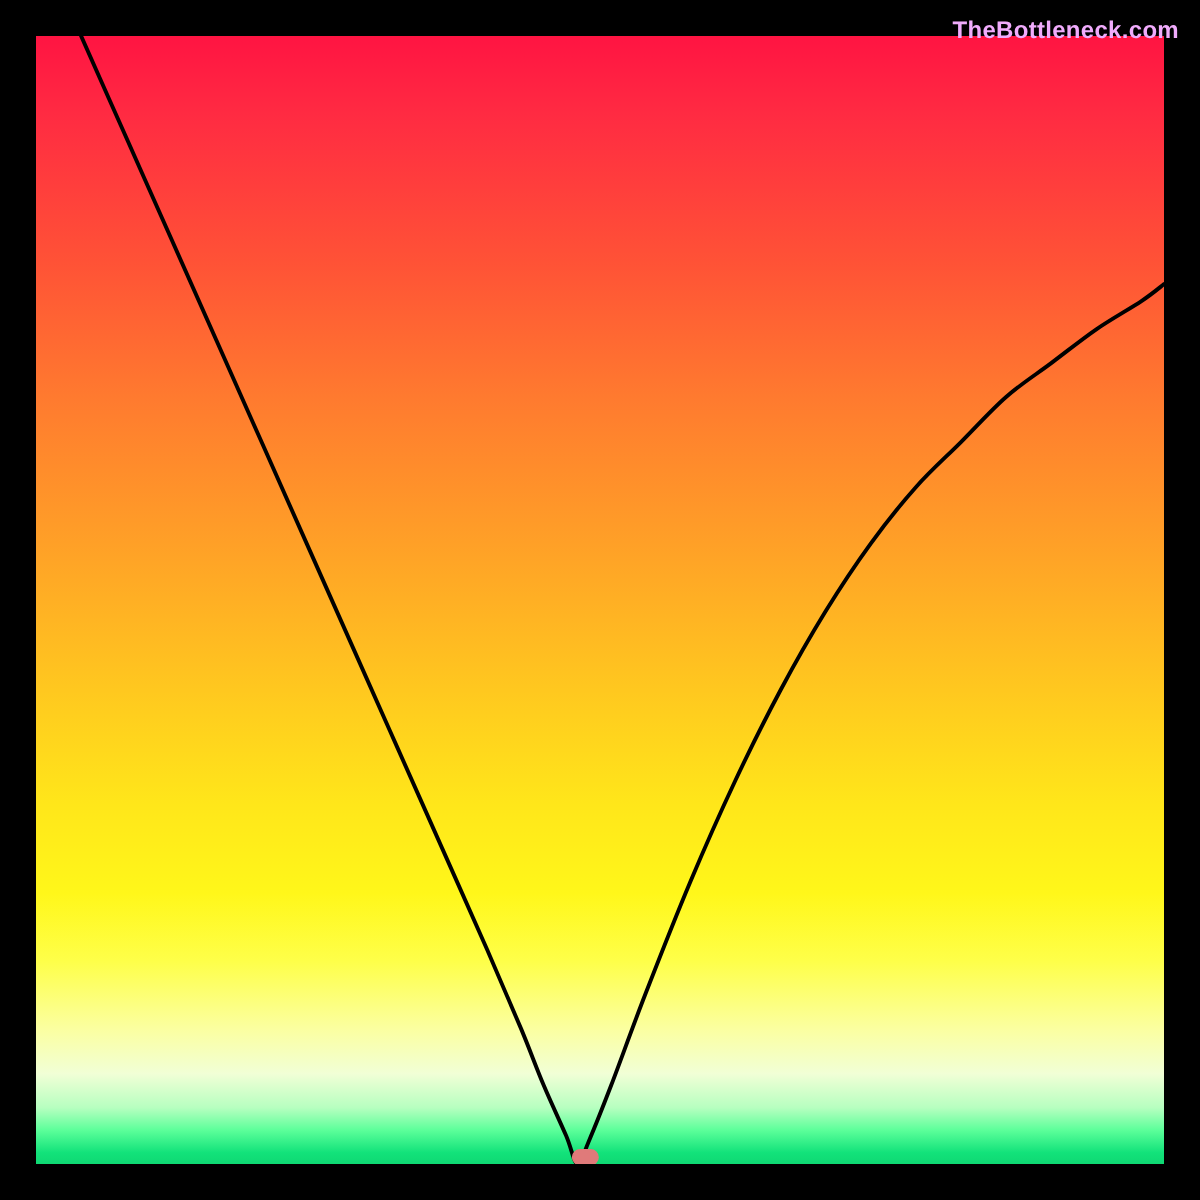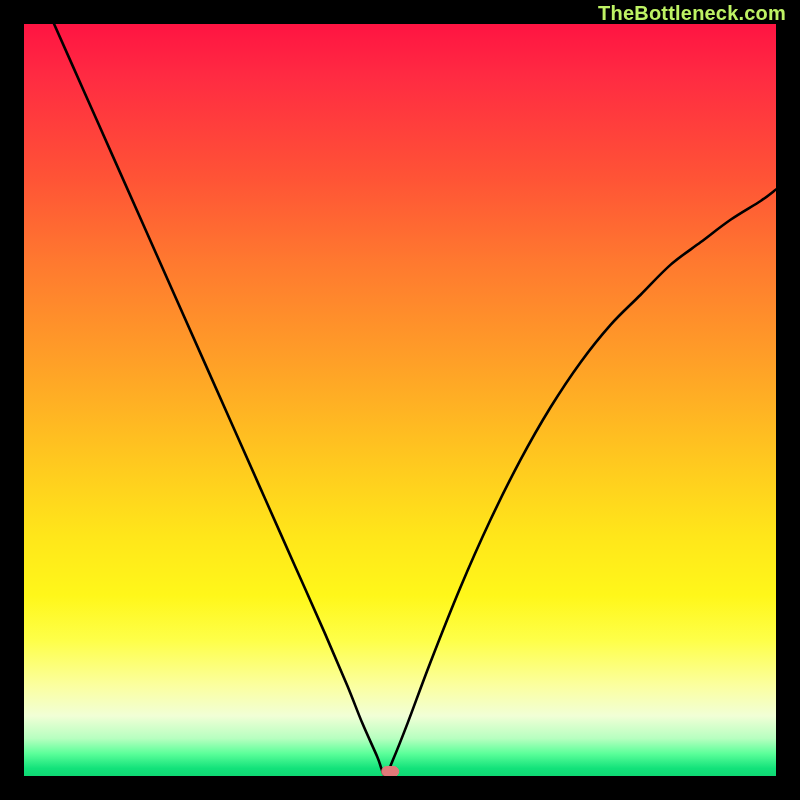--- a/index.html
+++ b/index.html
@@ -12,24 +12,24 @@
     overflow: hidden;
   }
   .frame {
     position: relative;
     width: 800px;
     height: 800px;
     background: #000;
   }
   .watermark {
     position: absolute;
-    top: 2px;
+    top: 12px;
     right: 14px;
-    color: #bef264;
-    font-size: 20px;
+    color: #f0abfc;
+    font-size: 16px;
     font-weight: 600;
     letter-spacing: 0.2px;
     z-index: 10;
   }
   .plot {
     position: absolute;
     left: 24px;
     top: 24px;
     width: 752px;
     height: 752px;

